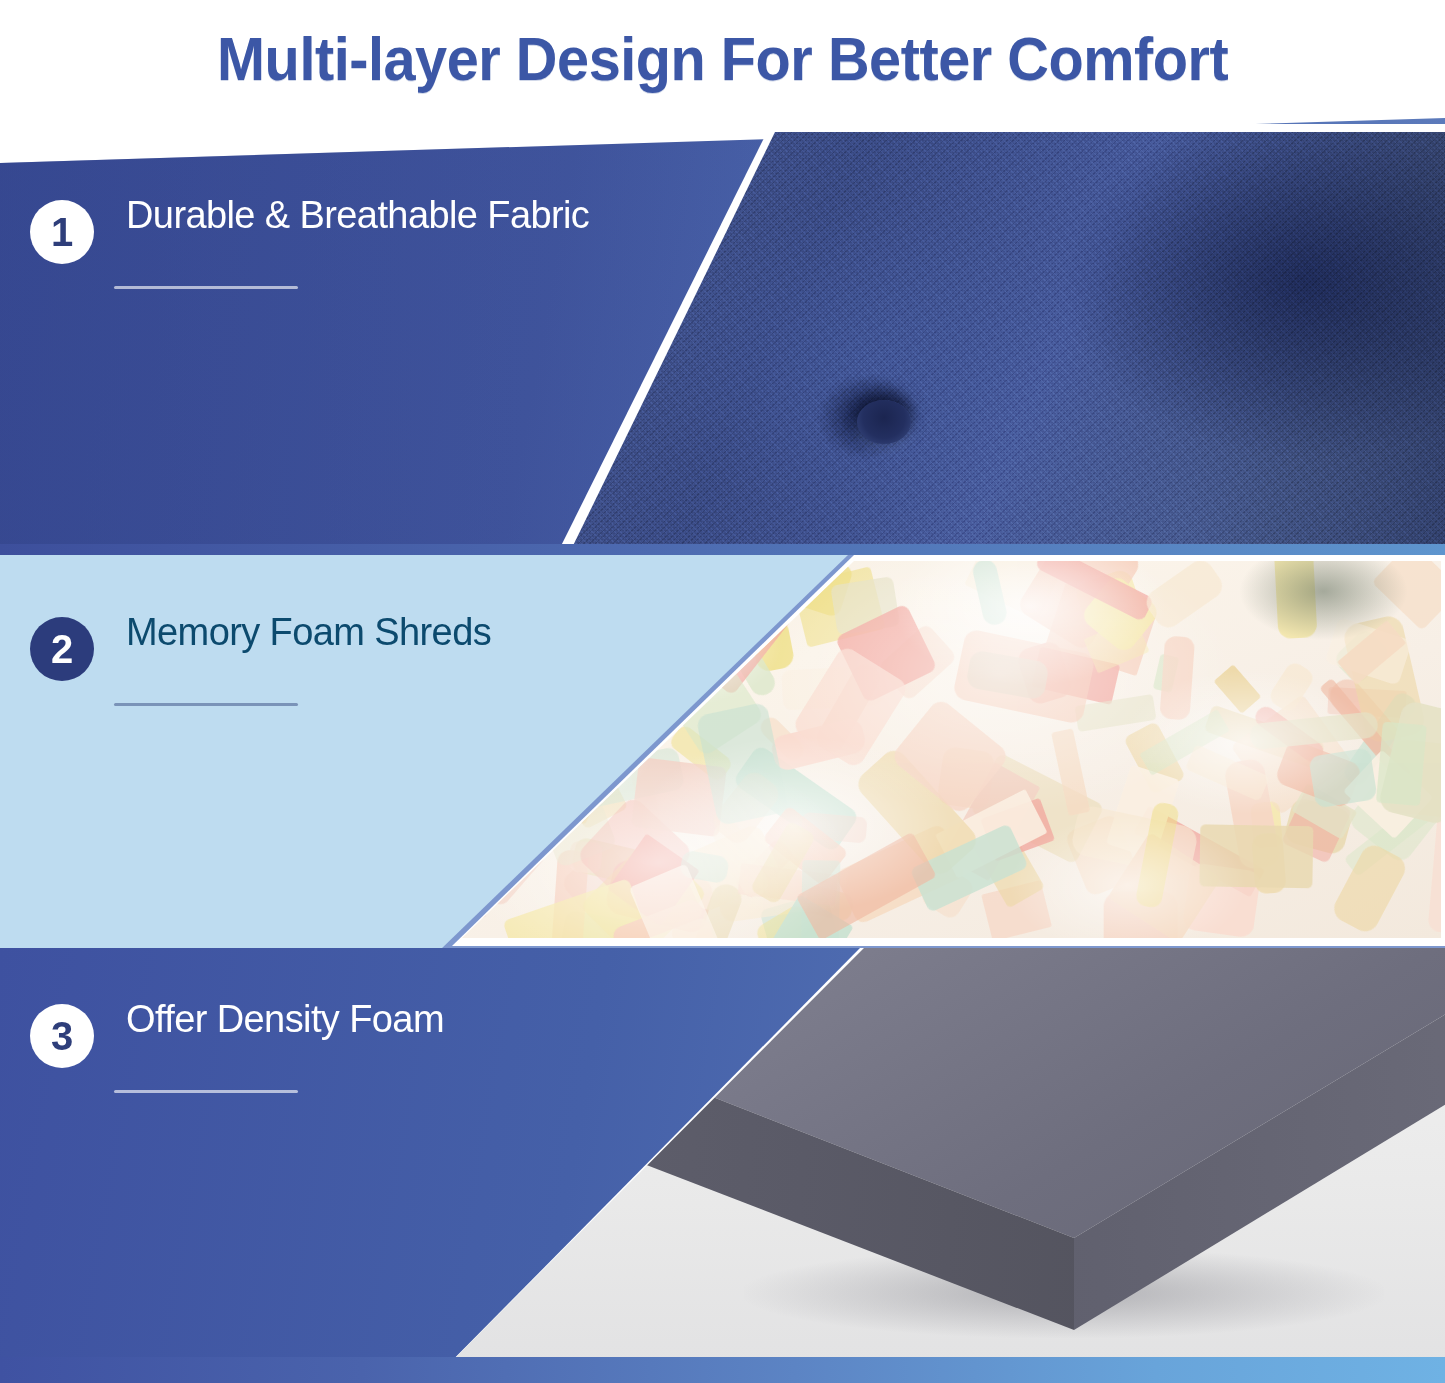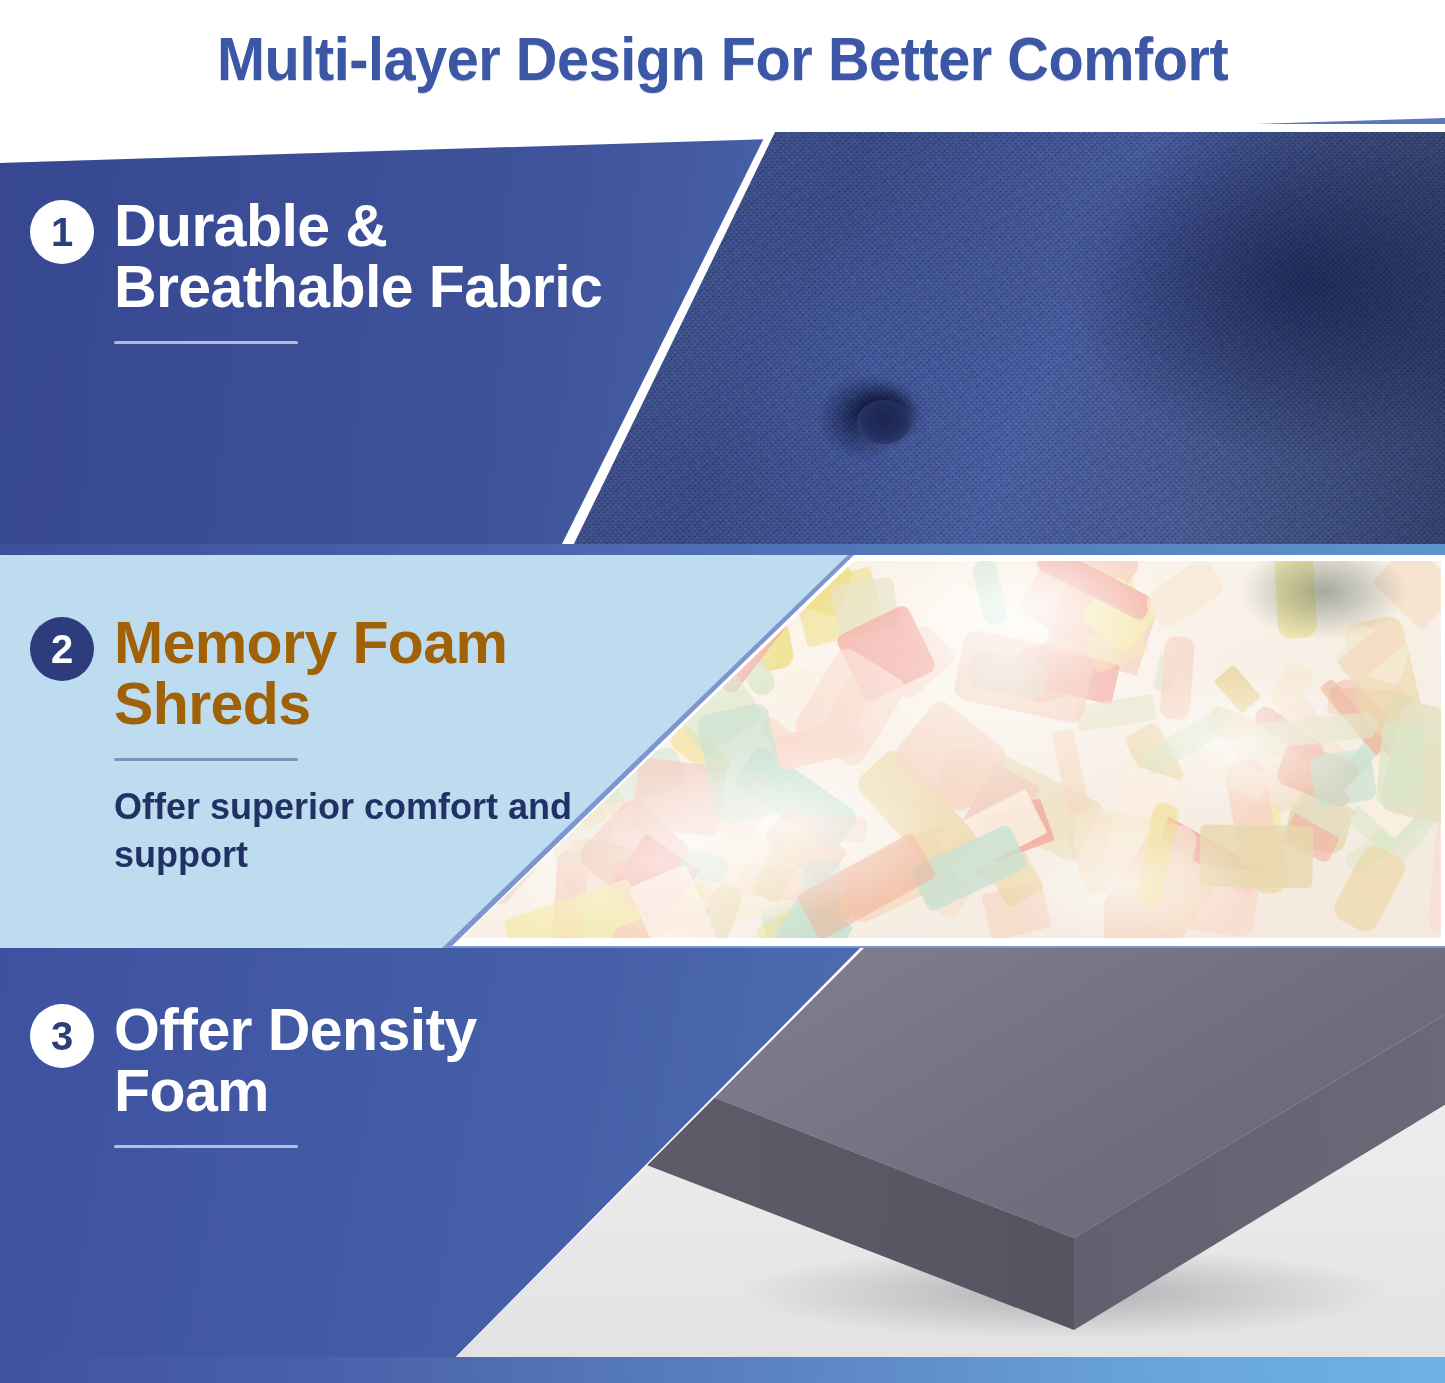--- a/index.html
+++ b/index.html
@@ -170,27 +170,27 @@
     flex:0 0 auto;
     width:64px; height:64px; border-radius:50%;
     display:flex; align-items:center; justify-content:center;
     font-weight:700; font-size:40px; line-height:1;
     margin-top:4px;
   }
   .badge-light{ background:#ffffff; color:#2E3E7A; }
   .badge-dark { background:#2C3C7C; color:#ffffff; }
 
   .heading{
-    margin-left:20px;
-    font-weight:700; font-size:59px; line-height:1.04;
+    margin-left:32px;
+    font-weight:400; font-size:38px; line-height:1.04;
     letter-spacing:-0.6px;
     max-width:560px;
   }
   .h-white{ color:#ffffff; }
-  .h-navy { color:#a16207; }
+  .h-navy { color:#0c4a6e; }
 
   .rule{
     height:3px; width:184px; margin:22px 0 22px 84px; border-radius:2px;
   }
   .rule-white{ background:rgba(255,255,255,.62); }
   .rule-navy { background:rgba(40,58,115,.45); }
 
   .sub{
     margin-left:84px;
     font-weight:600; font-size:36px; line-height:1.34;
@@ -389,21 +389,20 @@
         <div style="position: absolute; inset: 0px; pointer-events: none; background: radial-gradient(150px 90px at 22% 22%, rgba(255, 255, 255, 0.85) 0%, rgba(255, 255, 255, 0) 70%), radial-gradient(190px 110px at 58% 12%, rgba(255, 255, 255, 0.8) 0%, rgba(255, 255, 255, 0) 72%), radial-gradient(170px 100px at 80% 48%, rgba(255, 255, 255, 0.7) 0%, rgba(255, 255, 255, 0) 72%), radial-gradient(210px 120px at 34% 70%, rgba(255, 255, 255, 0.72) 0%, rgba(255, 255, 255, 0) 74%), radial-gradient(160px 95px at 68% 86%, rgba(255, 255, 255, 0.6) 0%, rgba(255, 255, 255, 0) 74%), radial-gradient(130px 80px at 10% 50%, rgba(255, 255, 255, 0.65) 0%, rgba(255, 255, 255, 0) 72%);"></div>
       </div>
   </div>
 
   <div class="content" style="left:30px; top:58px;">
     <div class="row">
       <div class="badge badge-dark">2</div>
       <h2 class="heading h-navy" style="max-width:500px;">Memory Foam Shreds</h2>
     </div>
     <div class="rule rule-navy"></div>
-    <p class="sub s-navy">Offer superior comfort and support</p>
   </div>
 </section>
 
 <section class="panel" id="panel3">
   <div class="bg-shape p3-bg"></div>
 
   <div class="photo foam-wrap">
     <div class="foam-border"></div>
     <div class="foam-scene">
       <div class="foam-shadow"></div>

